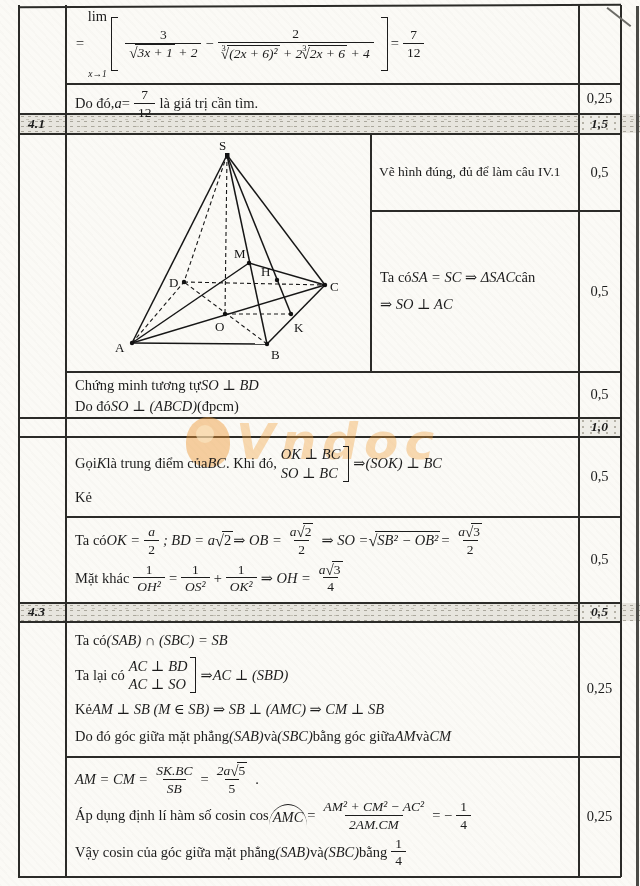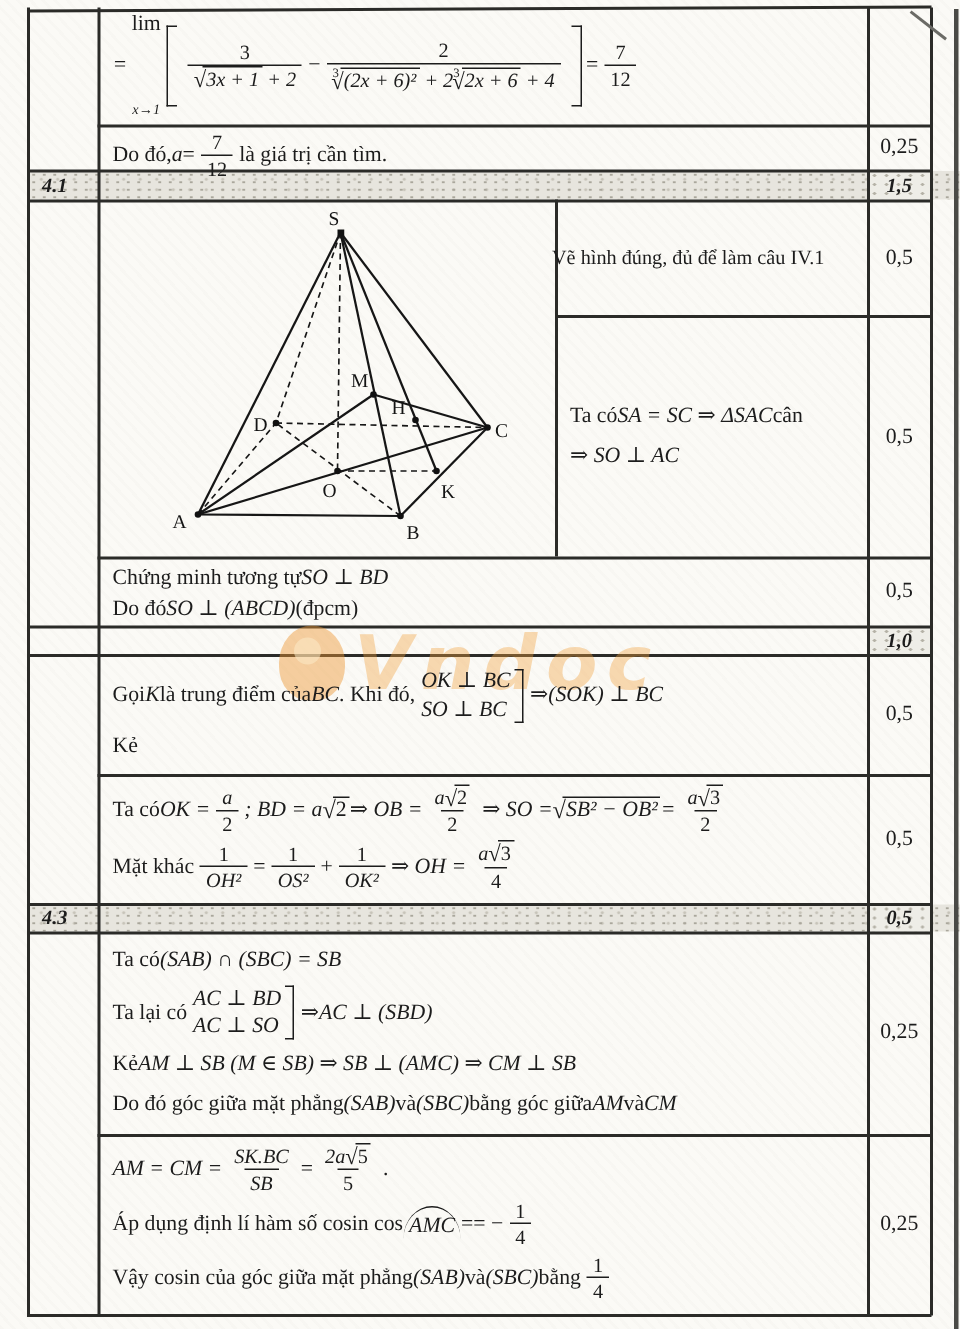--- a/index.html
+++ b/index.html
@@ -174,21 +174,21 @@
     <text x="49" y="218">A</text>
     <text x="205" y="225">B</text>
     <text x="264" y="157">C</text>
     <text x="103" y="153">D</text>
     <text x="149" y="197">O</text>
     <text x="168" y="124">M</text>
     <text x="195" y="142">H</text>
     <text x="228" y="198">K</text>
   </svg>
 
-  <div class="cell z" style="left:359px;top:134px;width:207px;height:76px;font-size:13.5px;">
+  <div class="cell z" style="left:370px;top:134px;width:207px;height:76px;font-size:13.5px;">
     <div>Vẽ hình đúng, đủ để làm câu IV.1</div>
   </div>
   <div class="pts z" style="top:134px;height:76px;">0,5</div>
 
   <div class="cell z" style="left:371px;top:211px;width:207px;height:160px;justify-content:center;gap:5px;">
     <div class="fl">
       <span>Ta có </span>
         <span class="m">SA = SC ⇒ ΔSAC</span>
         <span> cân</span>
     </div>
@@ -323,20 +323,24 @@
       <span class="frac">
           <span class="fn"><i class="m">2a</i><span class="rt"><span class="rs"></span><span class="rb">5</span></span></span>
           <span class="fd">5</span>
         </span>
       <span> .</span>
     </div>
     <div class="fl">
       <span>Áp dụng định lí hàm số cosin cos </span>
       <span class="arc">AMC</span>
       <span> = </span>
+      <span class="frac">
+          <span class="fn m">AM² + CM² − AC²</span>
+          <span class="fd m">2AM.CM</span>
+        </span>
       <span> = −</span>
       <span class="frac">
           <span class="fn">1</span>
           <span class="fd">4</span>
         </span>
     </div>
     <div class="fl">
       <span>Vậy cosin của góc giữa mặt phẳng </span>
         <span class="m">(SAB)</span>
         <span> và </span>

